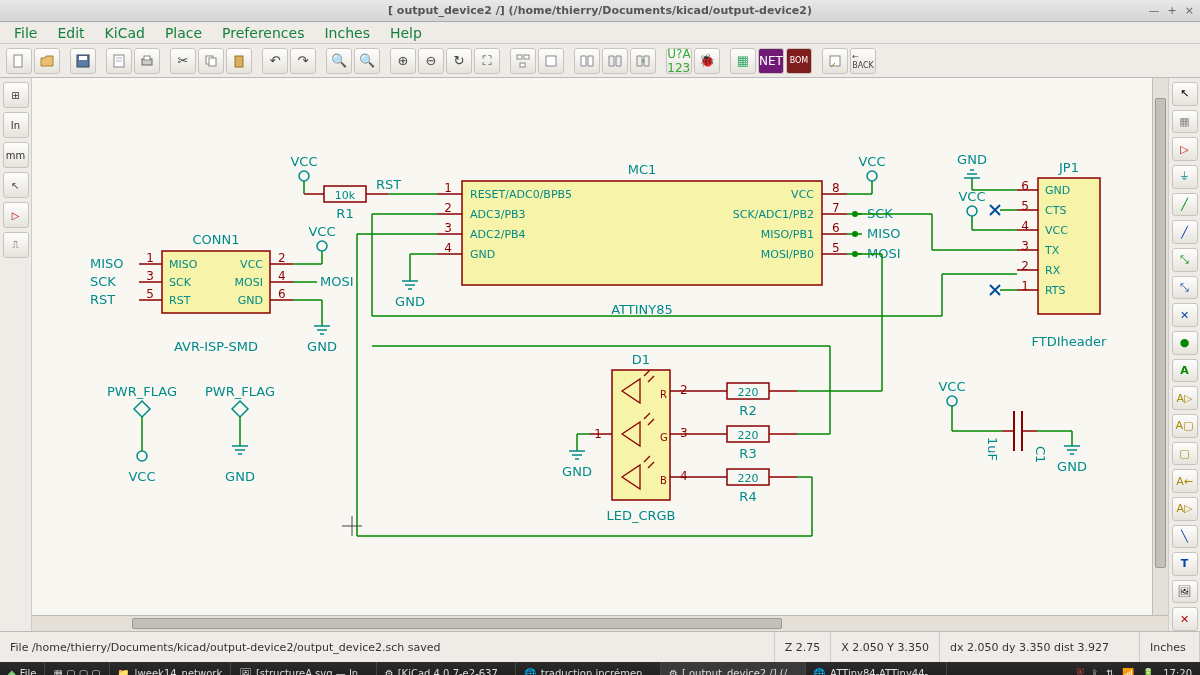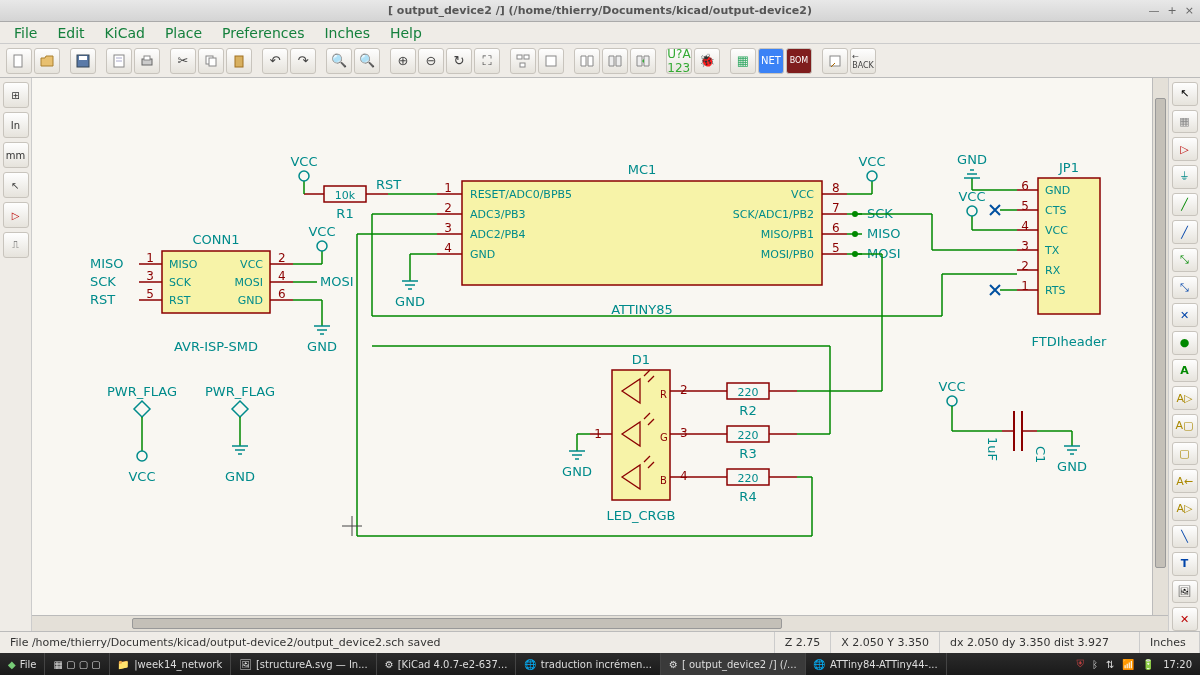--- a/index.html
+++ b/index.html
@@ -25,21 +25,21 @@
 .sch text.pin { fill: #8b0000; font-size: 12px; }
 .sch text.ucpin { fill: #008b8b; font-size: 11px; }
 .sch .wire { stroke: #008800; stroke-width: 1.5; fill: none; }
 .sch .cbody { fill: #f7f3a8; stroke: #8b0000; stroke-width: 1.5; }
 .sch .cbodyx { fill: none; stroke: #8b0000; stroke-width: 1.5; }
 .sch .pwr { stroke: #008b8b; stroke-width: 1.5; fill: none; }
 .hscroll { position: absolute; left: 0; right: 0; bottom: 0; height: 16px; background: #e4e0d8; border-top: 1px solid #bbb; }
 .hscroll .thumb { position: absolute; left: 100px; width: 650px; top: 2px; bottom: 2px; background: #c4c0b8; border: 1px solid #999; border-radius: 2px; }
 .vscroll { position: absolute; top: 0; bottom: 16px; right: 0; width: 16px; background: #e4e0d8; border-left: 1px solid #bbb; }
 .vscroll .thumb { position: absolute; top: 20px; height: 470px; left: 2px; right: 2px; background: #c4c0b8; border: 1px solid #999; border-radius: 2px; }
-.statusbar { height: 22px; background: #efece7; border-top: 1px solid #bbb; display: flex; align-items: center; font-size: 11px; color: #333; }
+.statusbar { height: 31px; background: #efece7; border-top: 1px solid #bbb; display: flex; align-items: center; font-size: 11px; color: #333; }
 .statusbar .sseg { padding: 0 10px; border-right: 1px solid #ccc; height: 100%; display: flex; align-items: center; }
 .taskbar { height: 22px; background: linear-gradient(#2b2b2b,#1a1a1a); display: flex; align-items: center; color: #ddd; font-size: 10px; }
 .taskbar .tbtn2 { padding: 0 8px; border-right: 1px solid #444; height: 100%; display: flex; align-items: center; gap: 4px; max-width: 150px; white-space: nowrap; overflow: hidden; }
 .taskbar .tbtn2.active { background: #3a3a3a; }
 .taskbar .tray { margin-left: auto; display: flex; align-items: center; gap: 8px; padding: 0 8px; }
 </style>
 </head>
 <body>
 
 <div class="titlebar">
@@ -145,21 +145,21 @@
       <svg viewBox="0 0 16 16">
         <path d="M2 3h5v10H2zM9 3h5v10H9z" fill="#eee" stroke="#888"></path>
         <path d="M7 8l2 -2v4z" fill="#3a3"></path>
       </svg>
     </div>
   <div class="tsep"></div>
   <div class="tbtn" style="font-size:12px;color:#3a3">U?A<br>123</div>
   <div class="tbtn">🐞</div>
   <div class="tsep"></div>
   <div class="tbtn" style="color:#3a6">▦</div>
-  <div class="tbtn" style="font-size:10px;background:#3b82f6;color:#fff">NET</div>
+  <div class="tbtn" style="font-size:12px;background:#701a75;color:#fff">NET</div>
   <div class="tbtn" style="font-size:8px;background:#7f1d1d;color:#fff">BOM</div>
   <div class="tsep"></div>
   <div class="tbtn">
       <svg viewBox="0 0 16 16">
         <rect x="3" y="3" width="10" height="10" fill="#fff" stroke="#888"></rect>
         <path d="M4 14l4-4" stroke="#a60"></path>
       </svg>
     </div>
   <div class="tbtn" style="font-size:8px">←<br>BACK</div>
 </div>

